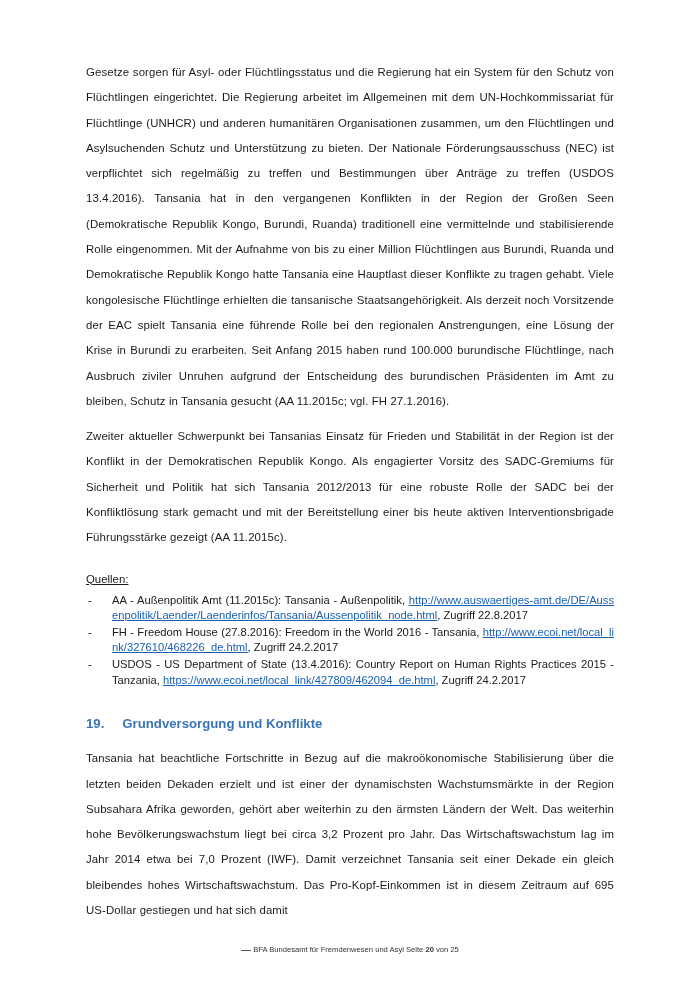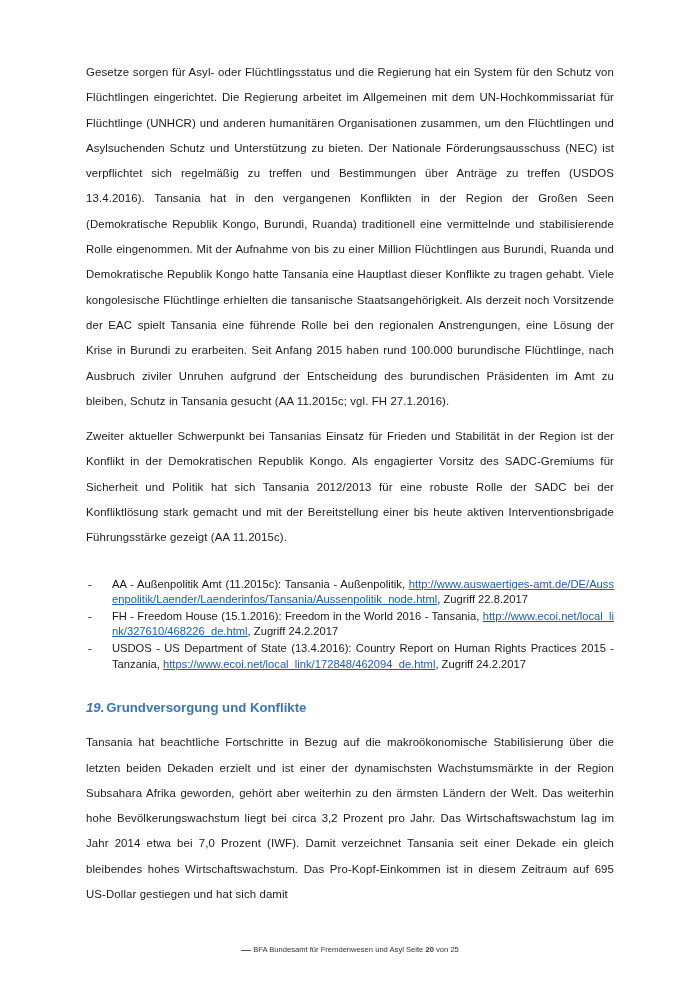--- a/index.html
+++ b/index.html
@@ -69,22 +69,21 @@
     word-break: break-all;
   }
   h2.section {
     font-size: 13.2px;
     font-weight: bold;
     color: #3a74b8;
     margin: 0;
     line-height: 18px;
   }
   h2.section .num {
-    margin-right: 2px;
-    font-style: italic;
+    margin-right: 18px;
   }
   .footer {
     position: absolute;
     left: 0;
     bottom: 36px;
     width: 700px;
     text-align: center;
     font-size: 7.6px;
     color: #333333;
   }
@@ -101,30 +100,31 @@
 <body>
 
 <div class="page">
 
   <p class="body-par">Gesetze sorgen für Asyl- oder Flüchtlingsstatus und die Regierung hat ein System für den Schutz von Flüchtlingen eingerichtet. Die Regierung arbeitet im Allgemeinen mit dem UN-Hochkommissariat für Flüchtlinge (UNHCR) und anderen humanitären Organisationen zusammen, um den Flüchtlingen und Asylsuchenden Schutz und Unterstützung zu bieten. Der Nationale Förderungsausschuss (NEC) ist verpflichtet sich regelmäßig zu treffen und Bestimmungen über Anträge zu treffen (USDOS 13.4.2016). Tansania hat in den vergangenen Konflikten in der Region der Großen Seen (Demokratische Republik Kongo, Burundi, Ruanda) traditionell eine vermittelnde und stabilisierende Rolle eingenommen. Mit der Aufnahme von bis zu einer Million Flüchtlingen aus Burundi, Ruanda und Demokratische Republik Kongo hatte Tansania eine Hauptlast dieser Konflikte zu tragen gehabt. Viele kongolesische Flüchtlinge erhielten die tansanische Staatsangehörigkeit. Als derzeit noch Vorsitzende der EAC spielt Tansania eine führende Rolle bei den regionalen Anstrengungen, eine Lösung der Krise in Burundi zu erarbeiten. Seit Anfang 2015 haben rund 100.000 burundische Flüchtlinge, nach Ausbruch ziviler Unruhen aufgrund der Entscheidung des burundischen Präsidenten im Amt zu bleiben, Schutz in Tansania gesucht (AA 11.2015c; vgl. FH 27.1.2016).</p>
 
   <p class="body-par">Zweiter aktueller Schwerpunkt bei Tansanias Einsatz für Frieden und Stabilität in der Region ist der Konflikt in der Demokratischen Republik Kongo. Als engagierter Vorsitz des SADC-Gremiums für Sicherheit und Politik hat sich Tansania 2012/2013 für eine robuste Rolle der SADC bei der Konfliktlösung stark gemacht und mit der Bereitstellung einer bis heute aktiven Interventionsbrigade Führungsstärke gezeigt (AA 11.2015c).</p>
 
   <div class="spacer-md"></div>
 
+  <div class="sources-title">Quellen:</div>
 
   <ul class="sources">
     <li>
       <span class="dash">-</span><span>AA - Außenpolitik Amt (11.2015c): Tansania - Außenpolitik, </span><a class="link" href="#">http://www.auswaertiges-amt.de/DE/Aussenpolitik/Laender/Laenderinfos/Tansania/Aussenpolitik_node.html</a><span>, Zugriff 22.8.2017</span>
     </li>
     <li>
-      <span class="dash">-</span><span>FH - Freedom House (15.1.2016): Freedom in the World 2016 - Tansania, </span><a class="link" href="#">http://www.ecoi.net/local_link/327610/468226_de.html</a><span>, Zugriff 24.2.2017</span>
+      <span class="dash">-</span><span>FH - Freedom House (27.8.2016): Freedom in the World 2016 - Tansania, </span><a class="link" href="#">http://www.ecoi.net/local_link/327610/468226_de.html</a><span>, Zugriff 24.2.2017</span>
     </li>
     <li>
-      <span class="dash">-</span><span>USDOS - US Department of State (13.4.2016): Country Report on Human Rights Practices 2015 - Tanzania,  </span><a class="link" href="#">https://www.ecoi.net/local_link/172848/462094_de.html</a><span>, Zugriff 24.2.2017</span>
+      <span class="dash">-</span><span>USDOS - US Department of State (13.4.2016): Country Report on Human Rights Practices 2015 - Tanzania,  </span><a class="link" href="#">https://www.ecoi.net/local_link/427809/462094_de.html</a><span>, Zugriff 24.2.2017</span>
     </li>
   </ul>
 
   <div class="spacer-lg"></div>
 
   <h2 class="section">
     <span class="num">19.</span><span>Grundversorgung und Konflikte</span>
   </h2>
 
   <div class="spacer-sm"></div>

